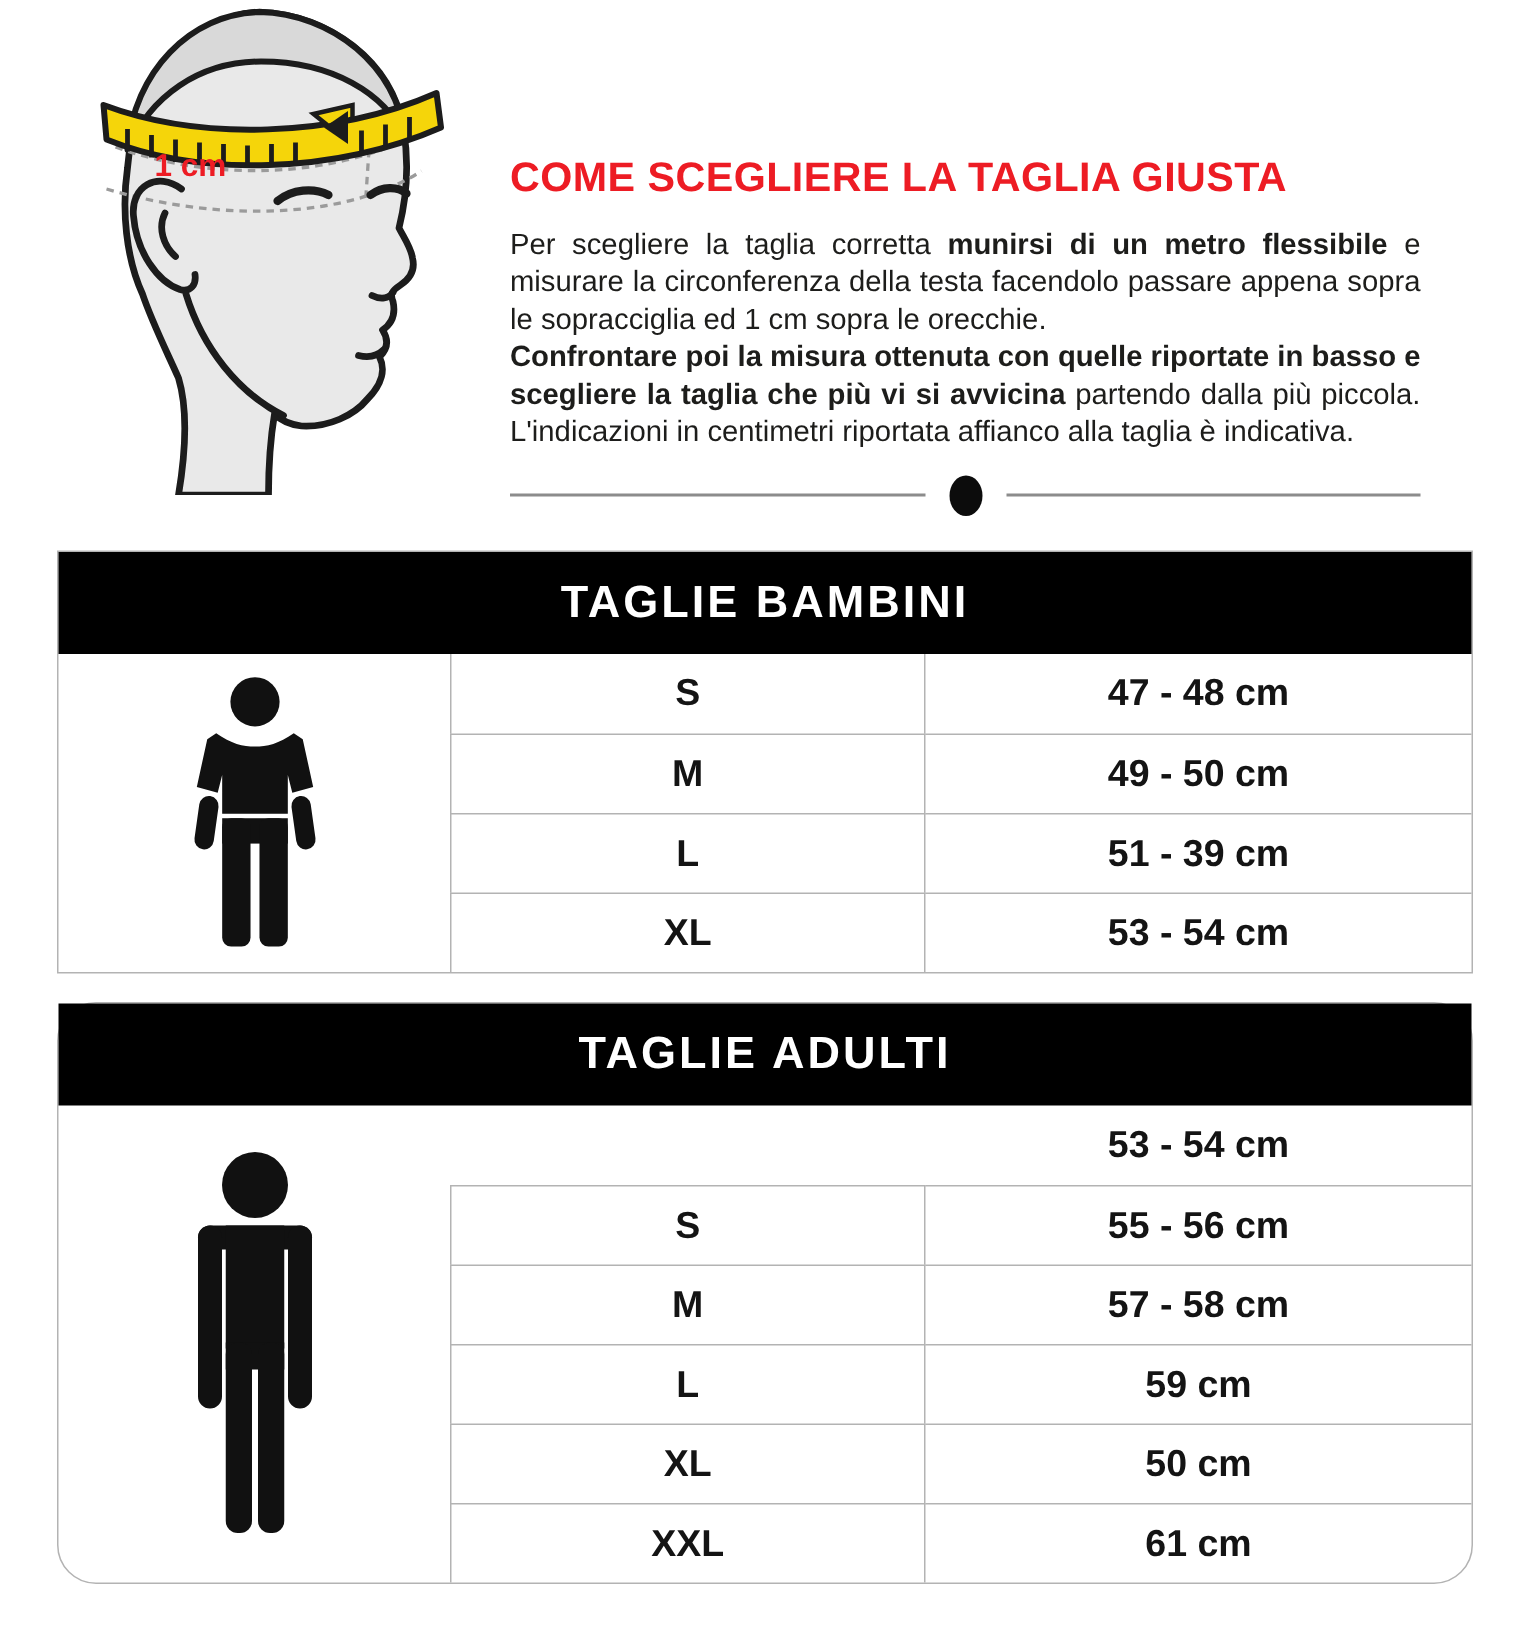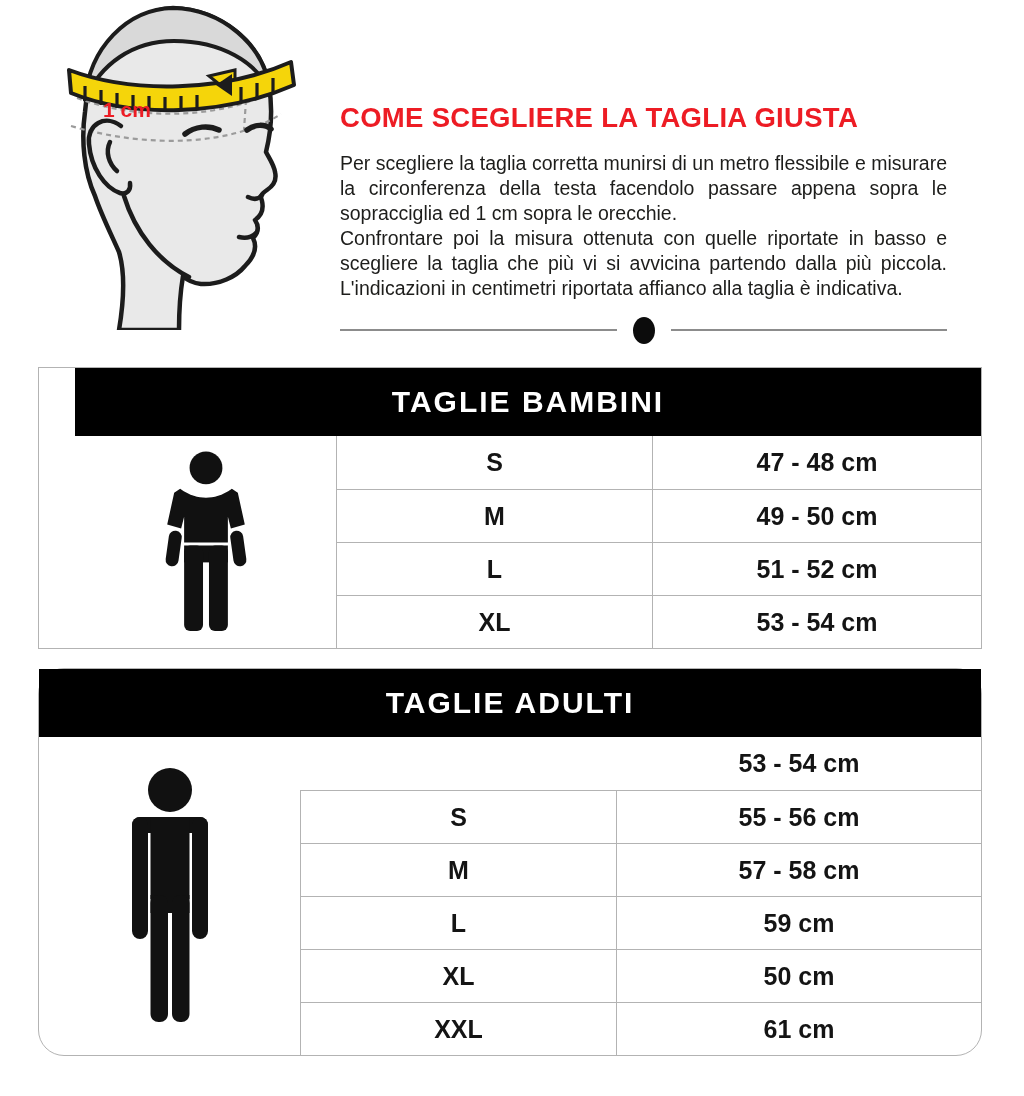--- a/index.html
+++ b/index.html
@@ -14,28 +14,28 @@
   body{font-family:"Liberation Sans",sans-serif;color:var(--ink);}
   .page{position:relative;width:1024px;height:1096px;background:#fff;overflow:hidden;margin:0 auto;}
 
   
   .illustration{position:absolute;left:23px;top:0;width:290px;height:330px;}
 
   
   .intro{position:absolute;left:340px;top:101px;width:607px;}
   .title{color:var(--accent);font-size:27.5px;line-height:33px;font-weight:700;letter-spacing:.3px;}
   .desc{margin-top:17px;font-size:19.5px;line-height:25px;text-align:justify;color:var(--ink);}
-  .desc .b{font-weight:400;}
+  .desc .b{font-weight:700;}
   .divider{display:flex;align-items:center;gap:16px;margin-top:15px;height:28px;}
   .divider .line{flex:1;height:2px;background:#8c8c8c;}
   .divider .dot{width:22px;height:27px;border-radius:50%;background:#0c0c0c;flex:0 0 auto;}
 
   
   .size-table{position:absolute;left:38px;width:944px;border:1px solid var(--border);background:#fff;}
-  .table-bambini{top:367px;padding-left:36px;}
+  .table-bambini{top:367px;}
   .table-adulti{top:668px;border-radius:26px;}
   .t-header{height:68px;background:var(--header-bg);display:flex;align-items:center;justify-content:center;}
   .t-header span{color:#fff;font-size:30px;font-weight:700;letter-spacing:2px;}
   .t-body{display:grid;grid-template-columns:261px 317px 1fr;grid-auto-rows:53px;}
   .icon-cell{grid-column:1;display:flex;align-items:center;justify-content:center;}
   .cell{display:flex;align-items:center;justify-content:center;font-size:25px;font-weight:700;color:#141414;}
   .size-cell{grid-column:2;border-left:1px solid var(--border);border-right:1px solid var(--border);border-top:1px solid var(--border);}
   .value-cell{grid-column:3;border-top:1px solid var(--border);}
   .row-first{border-top:none;}
   svg text{font-family:"Liberation Sans",sans-serif;}
@@ -124,21 +124,21 @@
           <rect x="20" y="95" width="19" height="86" rx="6"></rect>
           <rect x="45" y="95" width="19" height="86" rx="6"></rect>
         </svg>
       </div>
 
     <div class="cell size-cell row-first">S</div>
         <div class="cell value-cell row-first">47 - 48 cm</div>
         <div class="cell size-cell">M</div>
         <div class="cell value-cell">49 - 50 cm</div>
         <div class="cell size-cell">L</div>
-        <div class="cell value-cell">51 - 52 cm</div>
+        <div class="cell value-cell">51 - 39 cm</div>
         <div class="cell size-cell">XL</div>
         <div class="cell value-cell">53 - 54 cm</div>
       </div>
   </section>
 
   <section class="size-table table-adulti">
     <header class="t-header">
       <span>TAGLIE ADULTI</span>
     </header>
     <div class="t-body">

